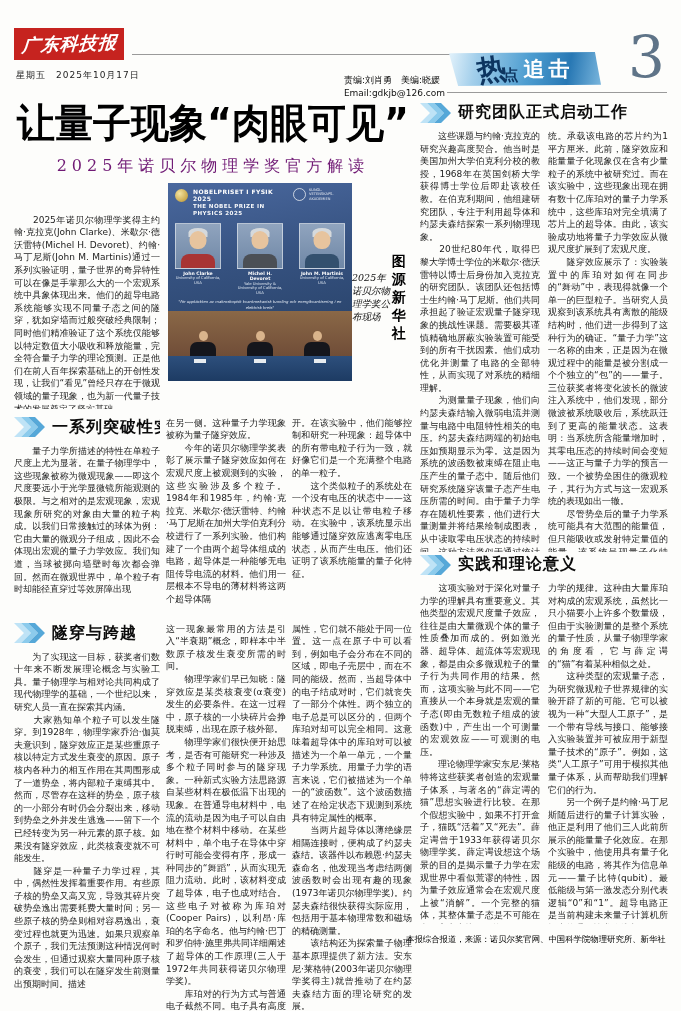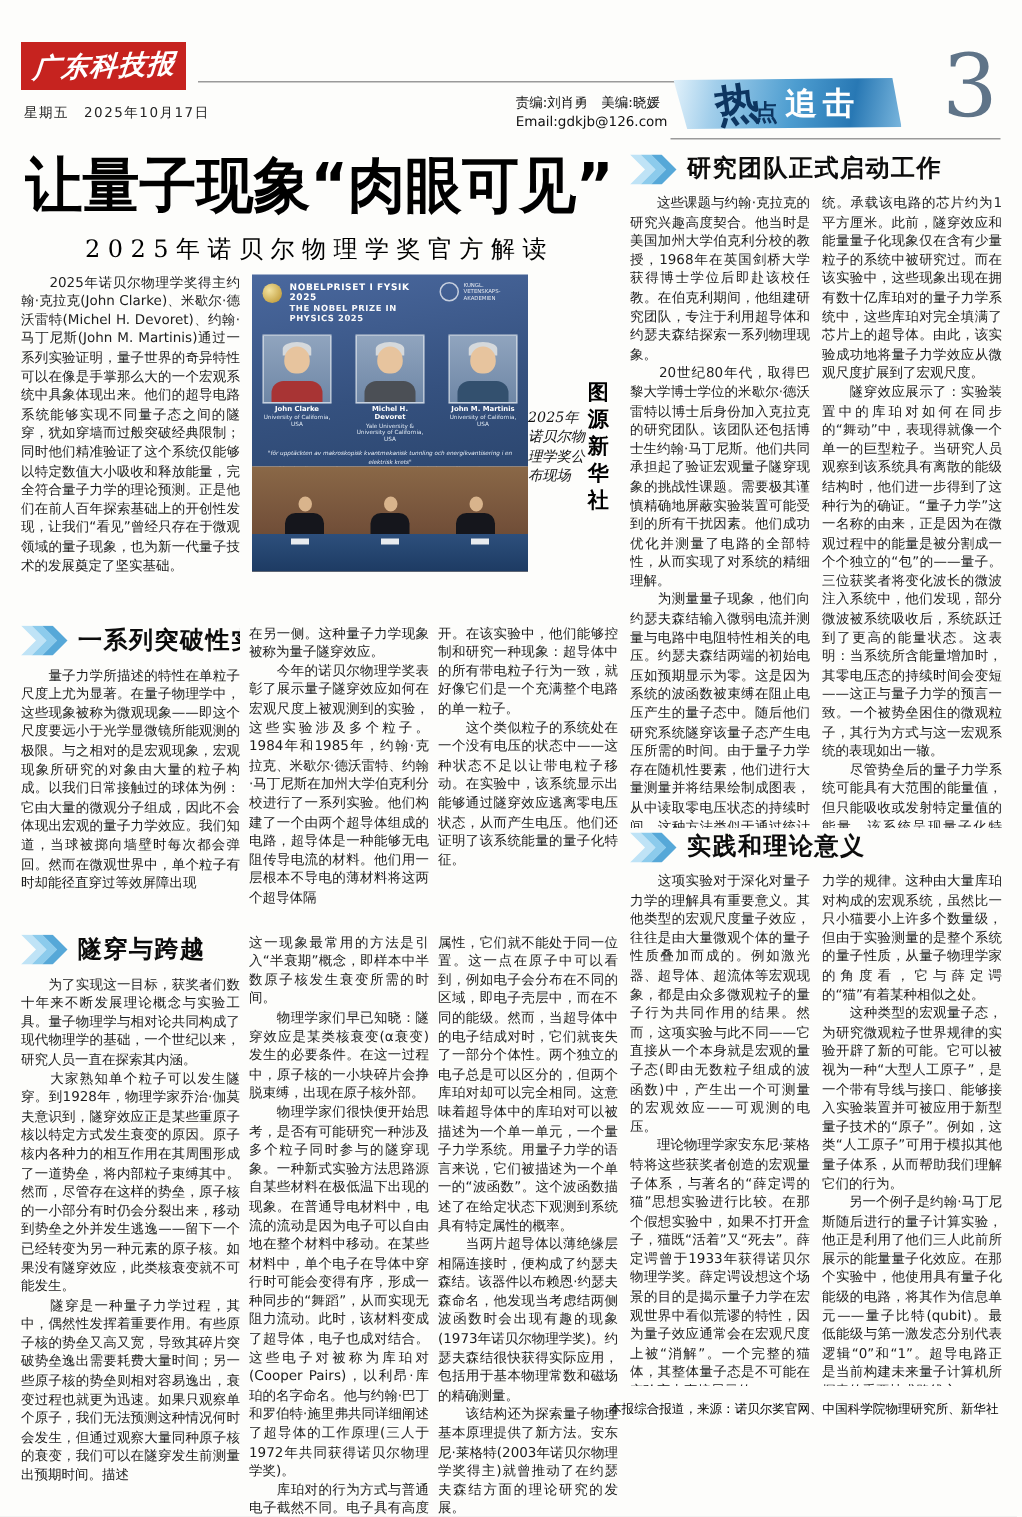--- a/index.html
+++ b/index.html
@@ -6,44 +6,44 @@
   .page{position:relative;width:681px;height:1011px;background:#fdfdfb;overflow:hidden;
         font-family:"DejaVu Sans","Liberation Sans",sans-serif;color:#1a1a1a;margin:0 auto;}
 
   
   .masthead{position:absolute;left:14px;top:28px;width:653px;height:70px;}
   .logo-box{position:absolute;left:0;top:0;width:110px;height:32px;background:var(--brand-red,#c6231f);
             color:#fff;display:flex;align-items:center;justify-content:center;}
   .logo-box span{font-weight:900;font-size:18px;letter-spacing:1px;font-style:italic;transform:skewX(-6deg) rotate(-2deg);}
   .date-line{position:absolute;left:2px;top:41px;font-size:9px;letter-spacing:1px;color:#222;}
   .rule-a{position:absolute;left:118px;top:26px;width:322px;height:1px;background:#9a9a9a;}
-  .editor-block{position:absolute;right:222px;top:35px;font-size:9px;line-height:13px;color:#111;text-align:left;}
+  .editor-block{position:absolute;right:222px;top:46px;font-size:9px;line-height:13px;color:#111;text-align:left;}
   .badge-wrap{position:absolute;right:66px;top:24px;width:152px;height:34px;}
   .badge{width:100%;height:100%;display:flex;align-items:center;justify-content:center;
          background:linear-gradient(100deg,#e3f2fb 0%,#a3cfeb 18%,#4d9dd0 52%,#2878b4 78%,#7ab6dd 100%);
          clip-path:polygon(0 4%,96% 0,100% 96%,6% 100%);}
   .zi-re{font-size:29px;font-weight:900;color:#0d3560;line-height:1;transform:rotate(-8deg);}
   .zi-dian{font-size:15px;font-weight:900;color:#0d3560;margin:12px 0 0 -2px;line-height:1;}
   .zi-zhuiji{font-size:21px;font-weight:900;color:#fff;letter-spacing:4px;margin-left:5px;line-height:1;}
   .page-num{position:absolute;right:2px;top:-2px;font-family:"DejaVu Serif","Liberation Serif",serif;
             font-size:58px;line-height:62px;color:var(--page-num-gray,#5f7488);}
   .rule-b{position:absolute;right:0;top:64px;width:220px;height:1px;background:#9a9a9a;}
 
   
   .left-zone{position:absolute;left:14px;top:100px;width:398px;}
   .right-zone{position:absolute;left:420px;top:100px;width:248px;}
 
   .headline{margin:0;font-size:38px;font-weight:900;text-align:center;line-height:1.2;color:#000;
             white-space:nowrap;transform:scaleY(1.06);transform-origin:top center;}
   .subheadline{margin:10px 0 6px;font-size:16px;text-align:center;letter-spacing:5px;
-               font-family:"DejaVu Serif","Liberation Serif",serif;color:#000000;}
+               font-family:"DejaVu Serif","Liberation Serif",serif;color:#701a75;}
 
   .article-text p{margin:0;font-size:9px;line-height:1.4;text-align:justify;color:#1c1c1c;}
   .top-row{display:flex;gap:8px;margin-top:6px;height:226px;}
-  .intro-col{width:146px;flex:none;overflow:hidden;}
+  .intro-col{width:146px;flex:none;overflow:hidden;margin-top:31px;}
 
   
   .figure{flex:1;display:flex;flex-direction:row;}
   .photo{height:198px;display:flex;flex-direction:column;box-shadow:0 0 0 1px #c9c9c9 inset;}
   .screen{flex:none;height:118px;background:linear-gradient(170deg,#4a689e 0%,#35517f 60%,#2c4770 100%);
           padding:5px 7px;color:#fff;}
   .screen-top{display:flex;align-items:flex-start;gap:5px;}
   .medal-icon{width:13px;height:13px;border-radius:50%;flex:none;margin-top:1px;
               background:radial-gradient(circle at 35% 35%,#f3e3a0,#c9a84c 70%,#a8842e);}
   .screen-title{font-size:6px;font-weight:700;letter-spacing:.4px;line-height:1.3;}

